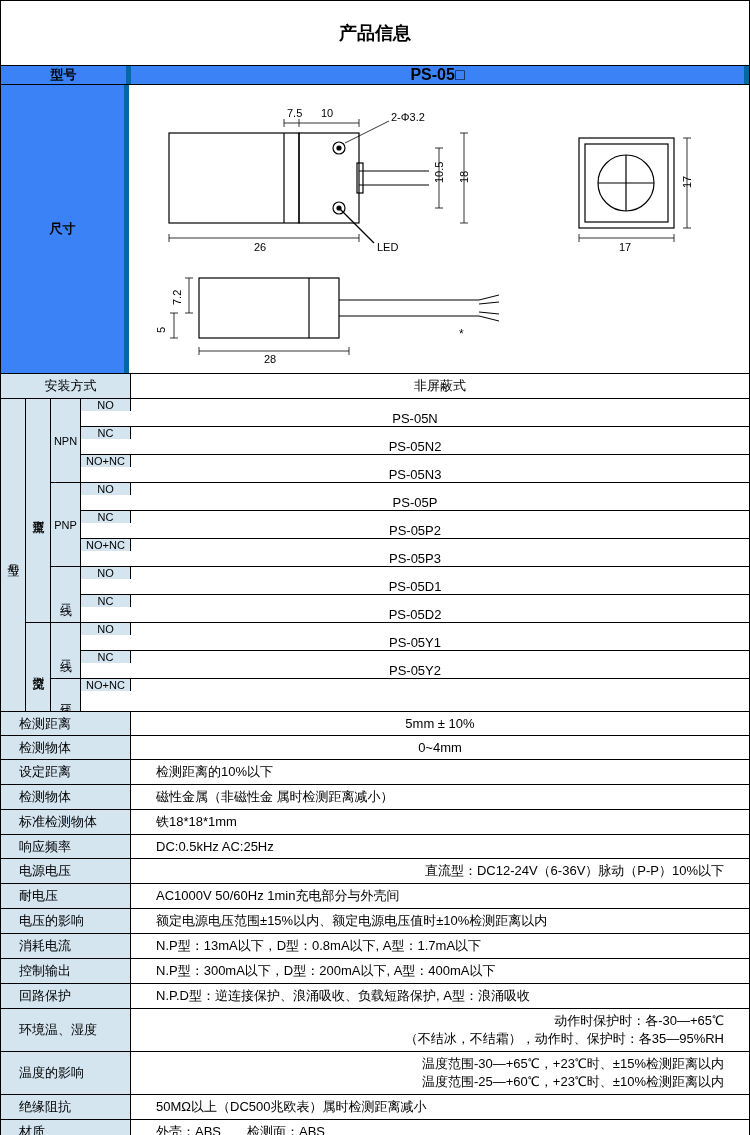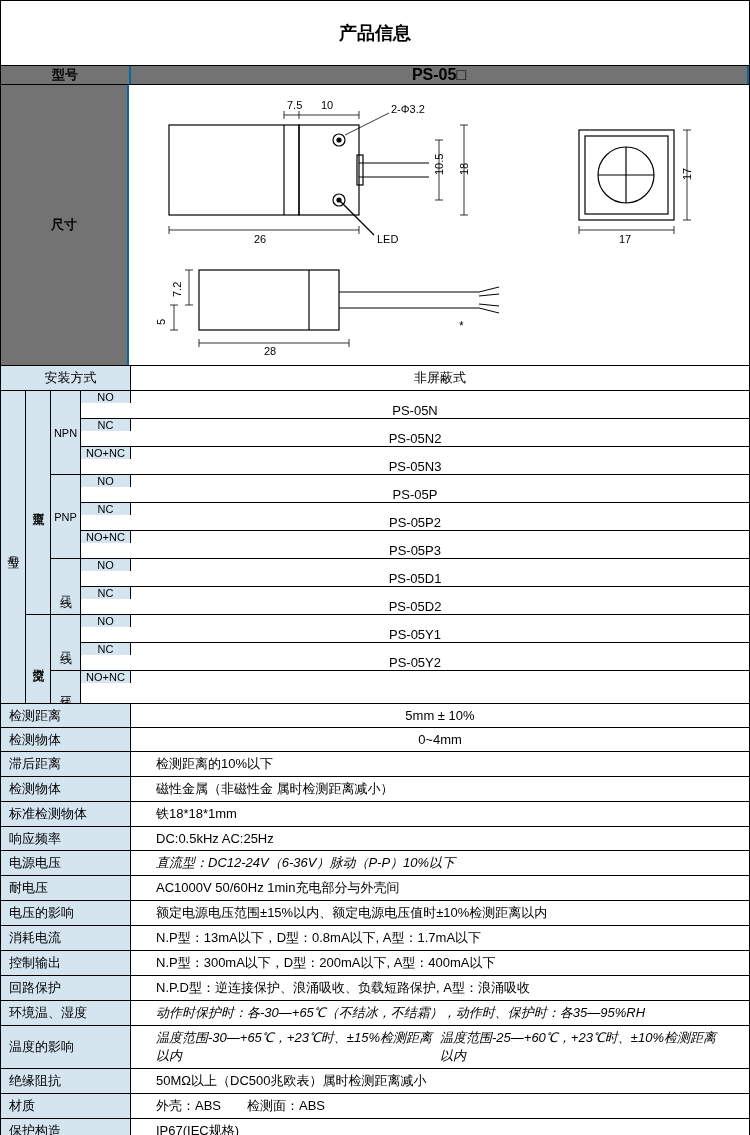--- a/index.html
+++ b/index.html
@@ -1,42 +1,42 @@
 <!DOCTYPE html>
 <html><head>
 <meta charset="utf-8">
 <style>
   * { box-sizing: border-box; margin: 0; padding: 0; }
   body { font-family: "Microsoft YaHei", Arial, sans-serif; font-size: 13px; color: #000; background: #fff; }
   .sheet { width: 750px; border: 1px solid #000; }
   .title-row { border-bottom: 1px solid #000; text-align: center; font-weight: bold; font-size: 18px; padding: 20px 0; background: #fff; }
   .row { display: flex; border-bottom: 1px solid #000; }
   .row:last-child { border-bottom: none; }
-  .hcell { background: #737373; display: flex; align-items: center; justify-content: center; border-right: 2px solid #0369a1; font-weight: bold; }
+  .hcell { background: #3b82f6; display: flex; align-items: center; justify-content: center; border-right: 5px solid #0369a1; font-weight: bold; }
   .cell { display: flex; align-items: center; border-right: 1px solid #000; padding: 3px 6px; }
-  .cell:last-child { border-right: none; }
+  .cell:last-child { border-right: none; margin-top: 8px; }
   .center { justify-content: center; }
   .w-model-h { width: 130px; }
   .w-model-v { flex: 1; }
   .w-size-h { width: 130px; }
   .diagram-cell { flex: 1; padding: 10px; min-height: 280px; }
   .model-block { display: flex; }
   .vcol { background: #d4e5f0; display: flex; align-items: center; justify-content: center; border-right: 1px solid #000; writing-mode: vertical-rl; text-orientation: upright; font-size: 12px; }
   .model-rows { flex: 1; }
   .mrow { display: flex; border-bottom: 1px solid #000; min-height: 22px; flex-direction: column; }
   .mrow:last-child { border-bottom: none; }
   .sub3 { width: 30px; background: #d4e5f0; border-right: 1px solid #000; display:flex; align-items:center; justify-content:center; font-size:11px;}
   .sub4 { width: 50px; background: #d4e5f0; border-right: 1px solid #000; display:flex; align-items:center; justify-content:center; font-size:11px;}
   .valcell { flex:1; display:flex; align-items:center; justify-content:center; }
   .spec-row { display:flex; border-bottom:1px solid #000; min-height:24px; }
   .spec-row:last-child { border-bottom:none; }
-  .spec-h { width:130px; background:#d4e5f0; border-right:1px solid #000; display:flex; align-items:center; padding-left:8px; font-size:13px;}
+  .spec-h { width:130px; background:#d4e5f0; border-right:1px solid #000; display:flex; align-items:center; padding-left:18px; font-size:13px;}
   .spec-v { flex:1; padding:3px 25px; font-size:13px; display:flex; align-items:center;}
   .spec-v.center { justify-content:center; }
-  .multi { flex-direction: row; align-items: flex-end; font-style: italic; }
+  .multi { flex-direction: column; align-items: flex-end; }
   svg text { font-family: Arial, sans-serif; }
 </style>
 </head>
 <body>
 
 <div class="sheet">
 
   <div class="title-row">产品信息</div>
 
   <div class="row">
@@ -247,21 +247,21 @@
   <div id="specs-container">
       <div class="spec-row">
         <div class="spec-h">检测距离</div>
         <div class="spec-v center">5mm ± 10%</div>
       </div>
       <div class="spec-row">
         <div class="spec-h">检测物体</div>
         <div class="spec-v center">0~4mm</div>
       </div>
       <div class="spec-row">
-        <div class="spec-h">滞后距离</div>
+        <div class="spec-h">设定距离</div>
         <div class="spec-v">检测距离的10%以下</div>
       </div>
       <div class="spec-row">
         <div class="spec-h">检测物体</div>
         <div class="spec-v">磁性金属（非磁性金 属时检测距离减小）</div>
       </div>
       <div class="spec-row">
         <div class="spec-h">标准检测物体</div>
         <div class="spec-v">铁18*18*1mm</div>
       </div>

